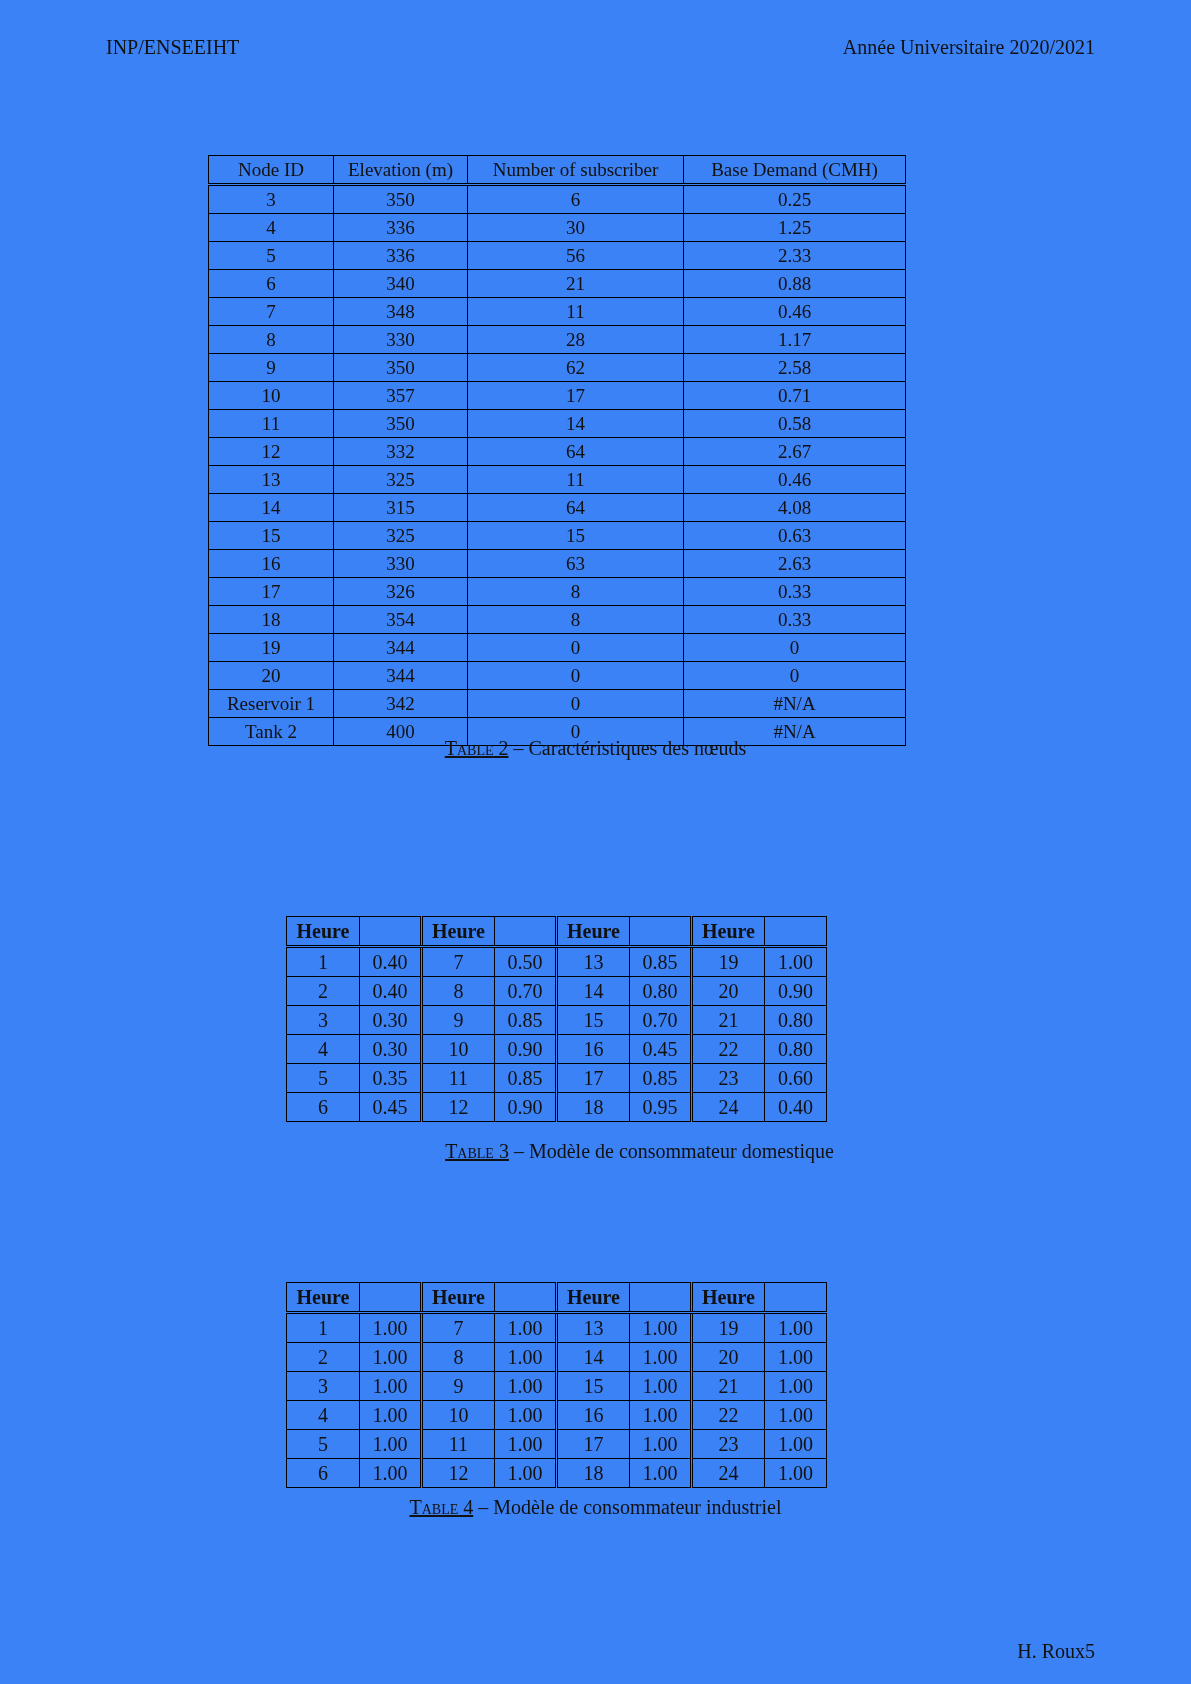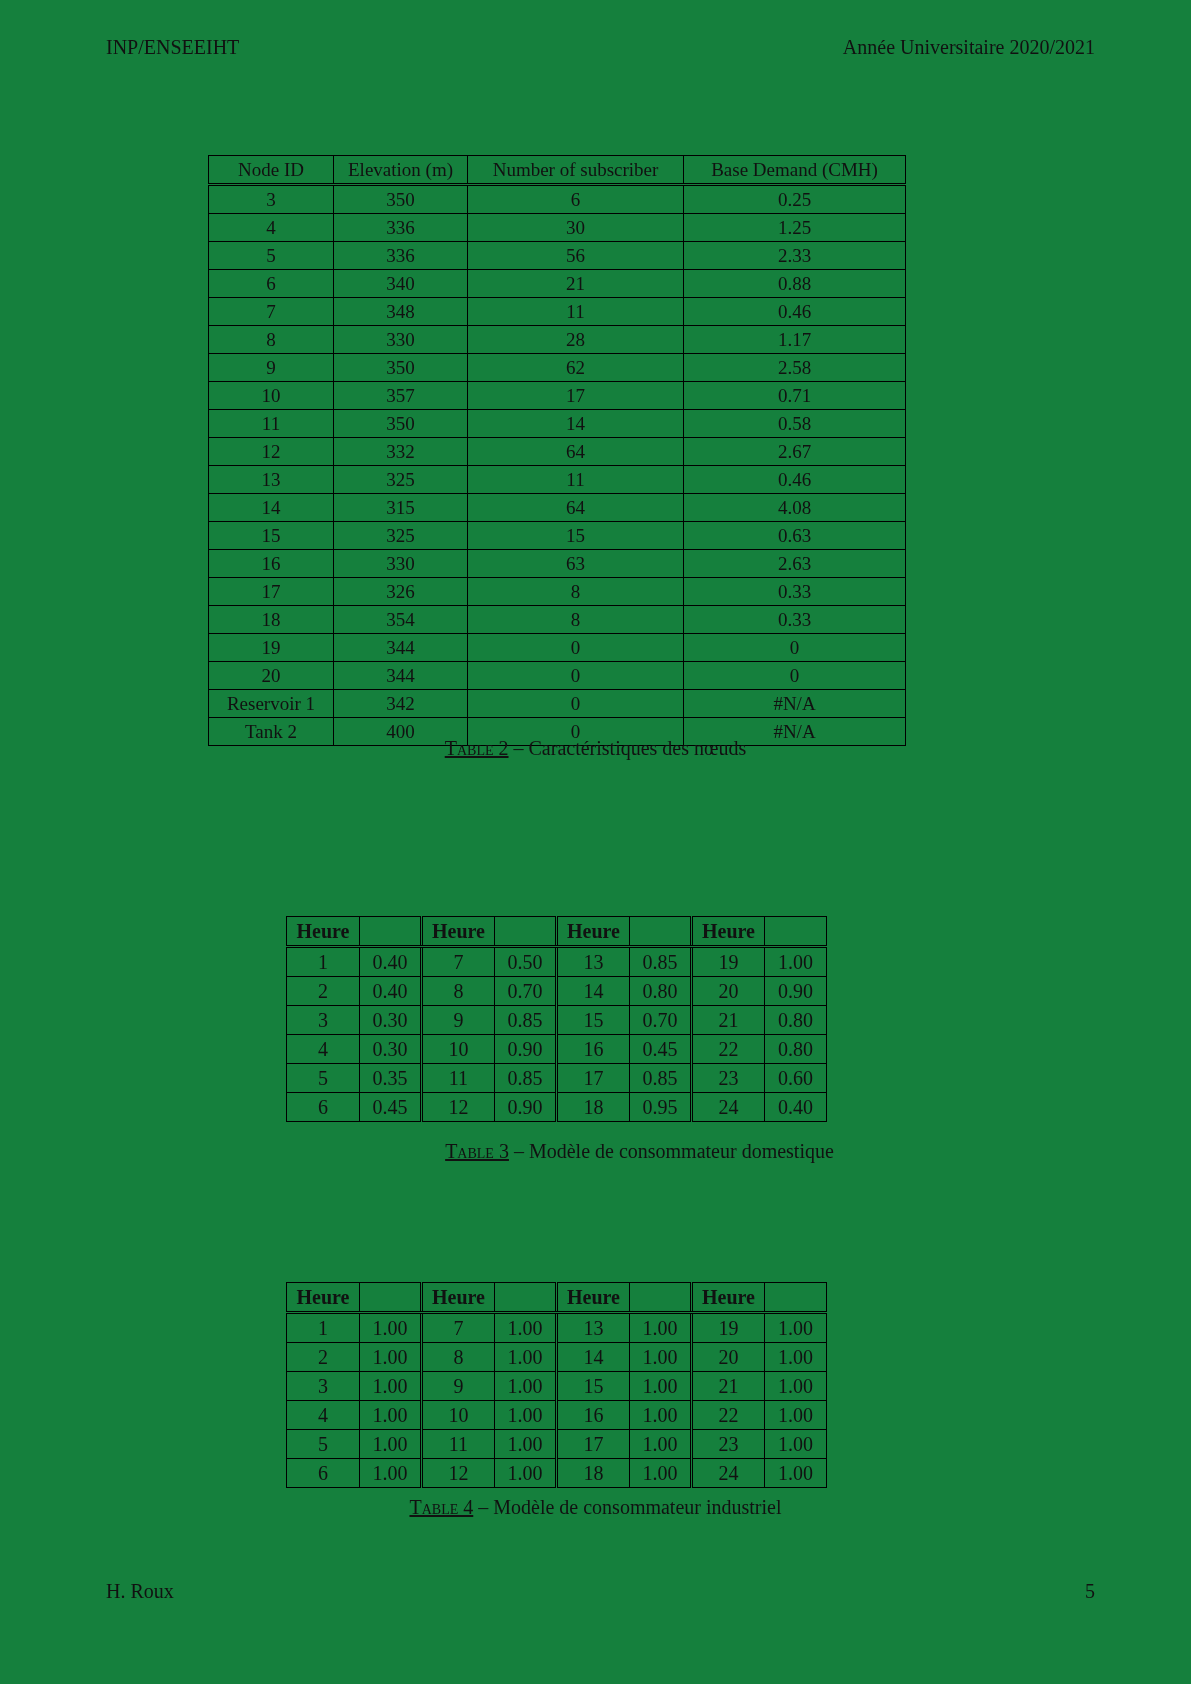--- a/index.html
+++ b/index.html
@@ -1,31 +1,31 @@
 <!DOCTYPE html>
 <html><head>
 <meta charset="utf-8">
 <style>
   html, body { margin: 0; padding: 0; background: #e8e8e8; }
   #page {
     position: relative;
     width: 1191px; height: 1684px;
     margin: 0 auto;
-    background: #15803d;
+    background: #3b82f6;
     color: #111111;
     font-family: "Liberation Serif", "DejaVu Serif", serif;
     overflow: hidden;
   }
   .running-head {
     position: absolute; left: 106px; right: 96px;
     display: flex; justify-content: space-between;
     font-size: 20px;
   }
   .header-band  { top: 36px; }
-  .footer-band  { top: 1580px; }
+  .footer-band  { top: 1640px; justify-content: flex-end; }
 
   table { border-collapse: collapse; table-layout: fixed; position: absolute; }
   th, td {
     border: 1px solid #000;
     text-align: center; vertical-align: middle;
     font-weight: normal;
     overflow: hidden; white-space: nowrap;
   }
 
   

